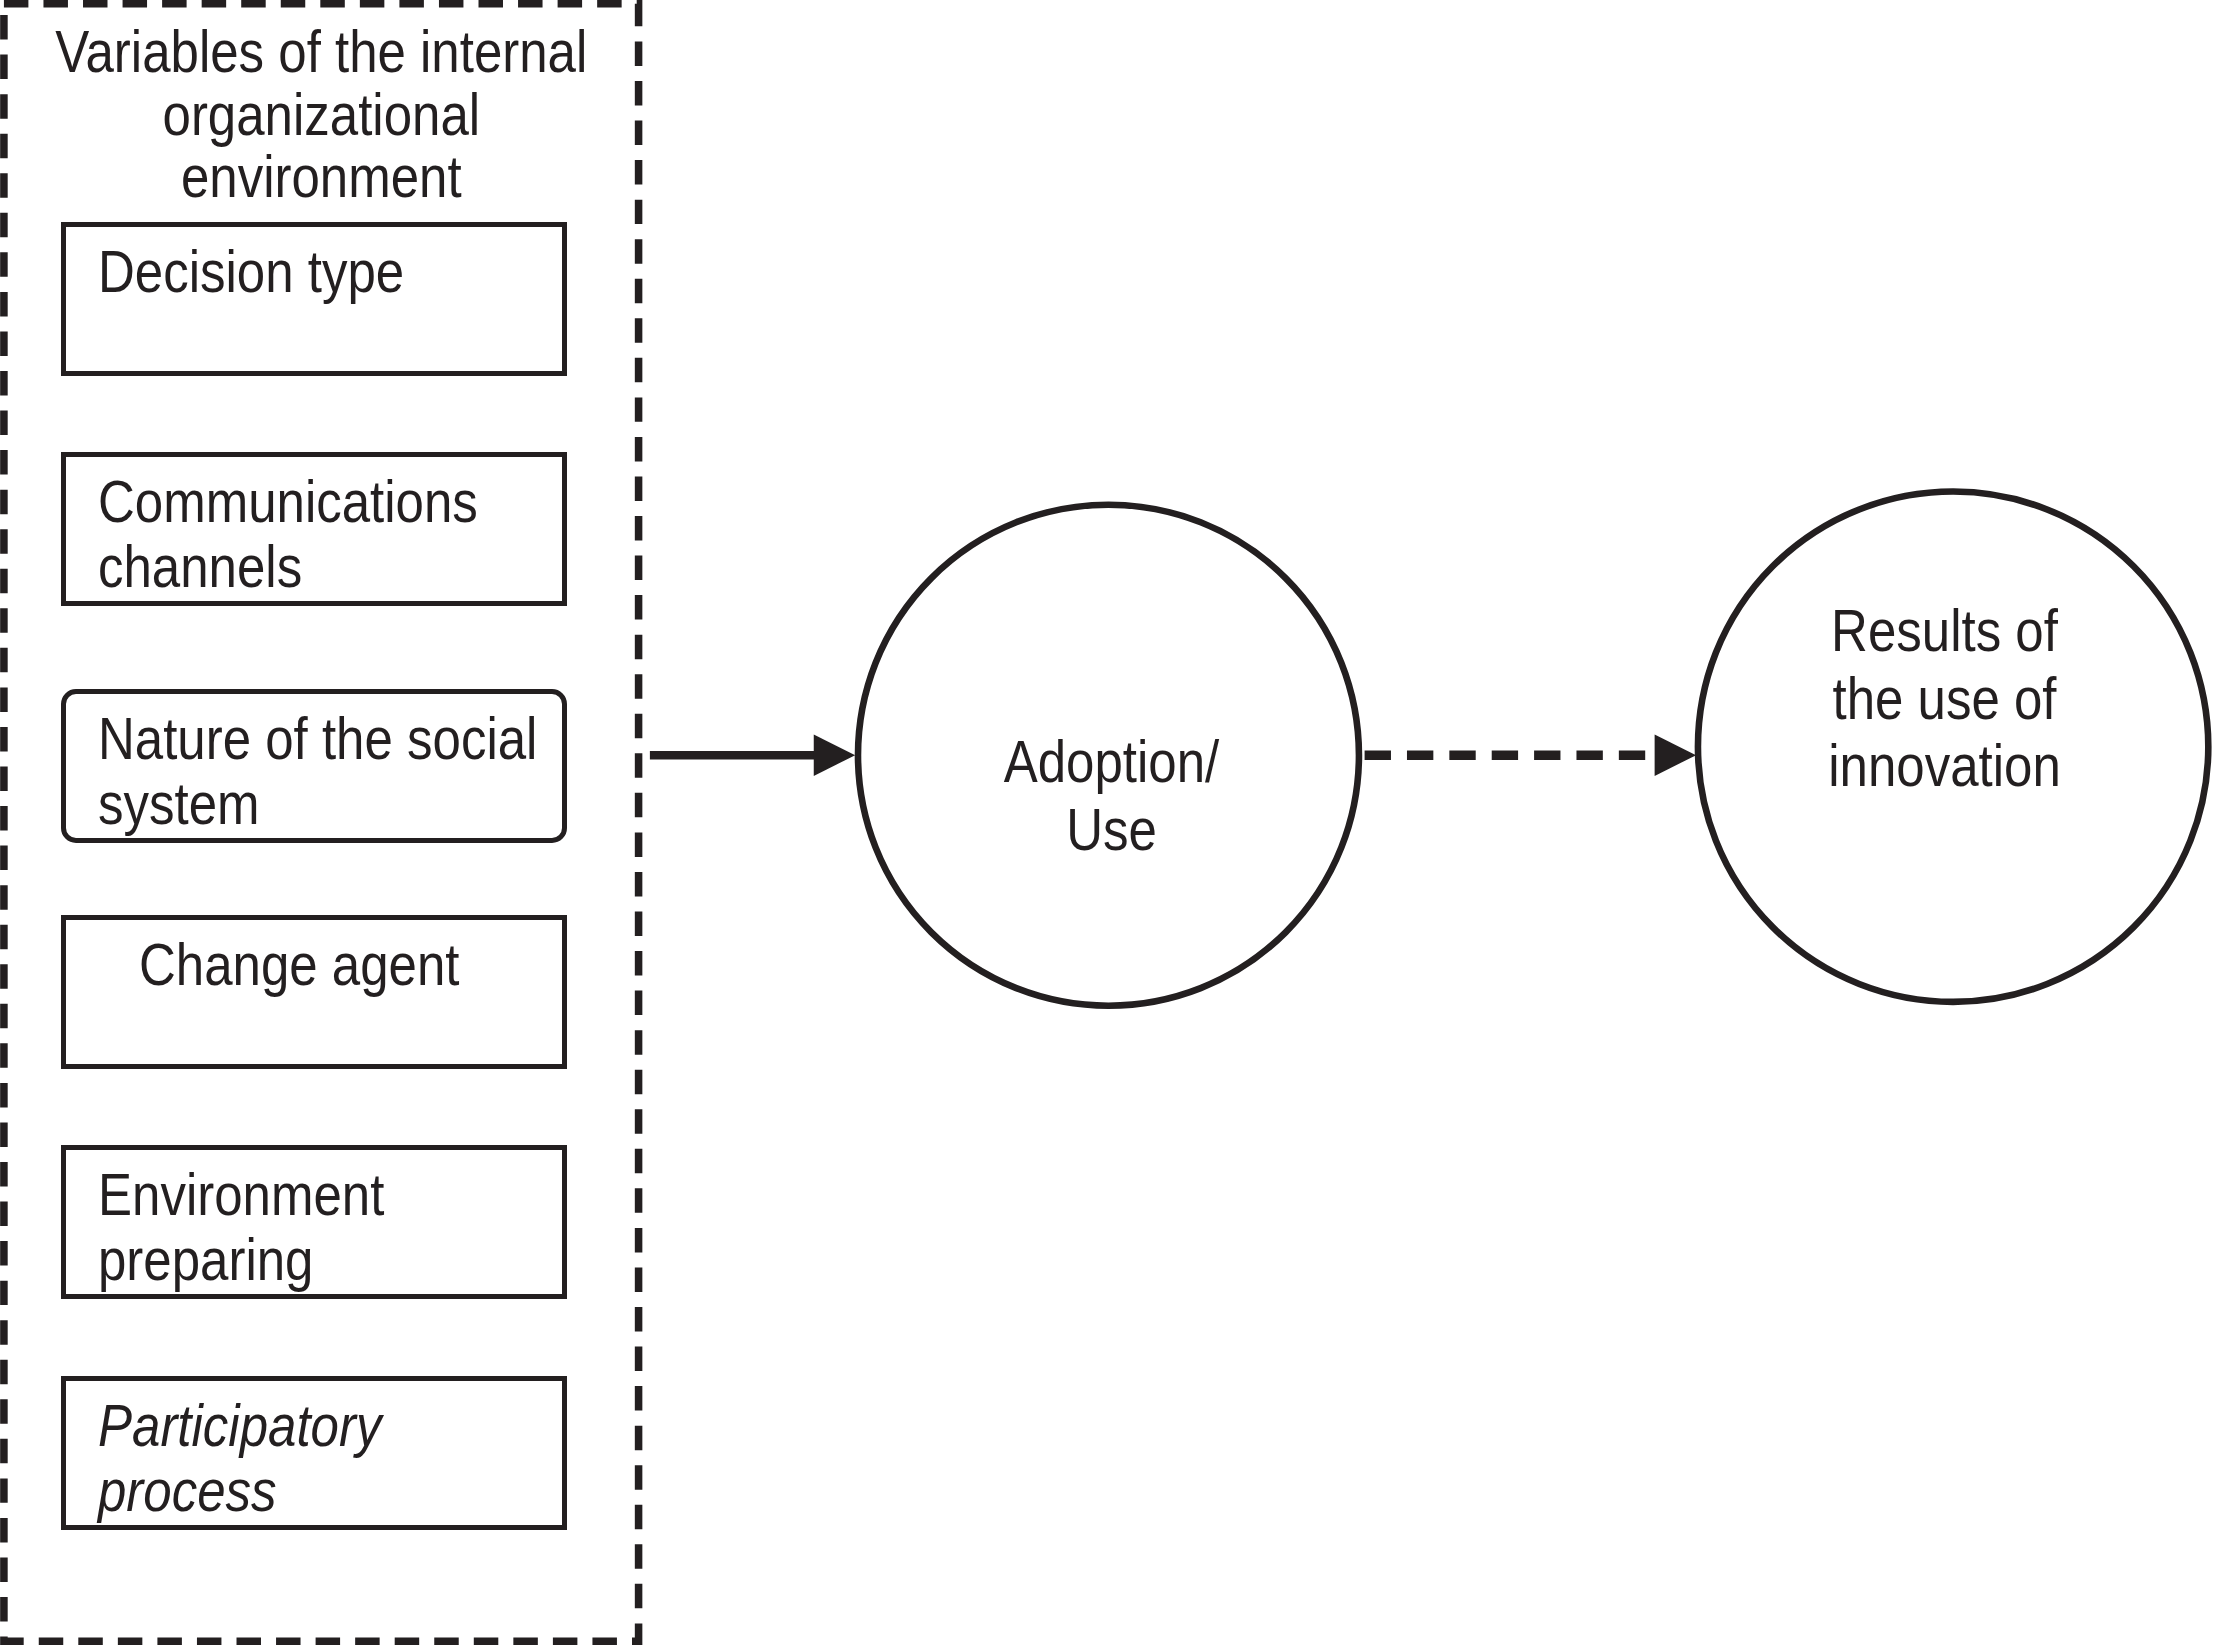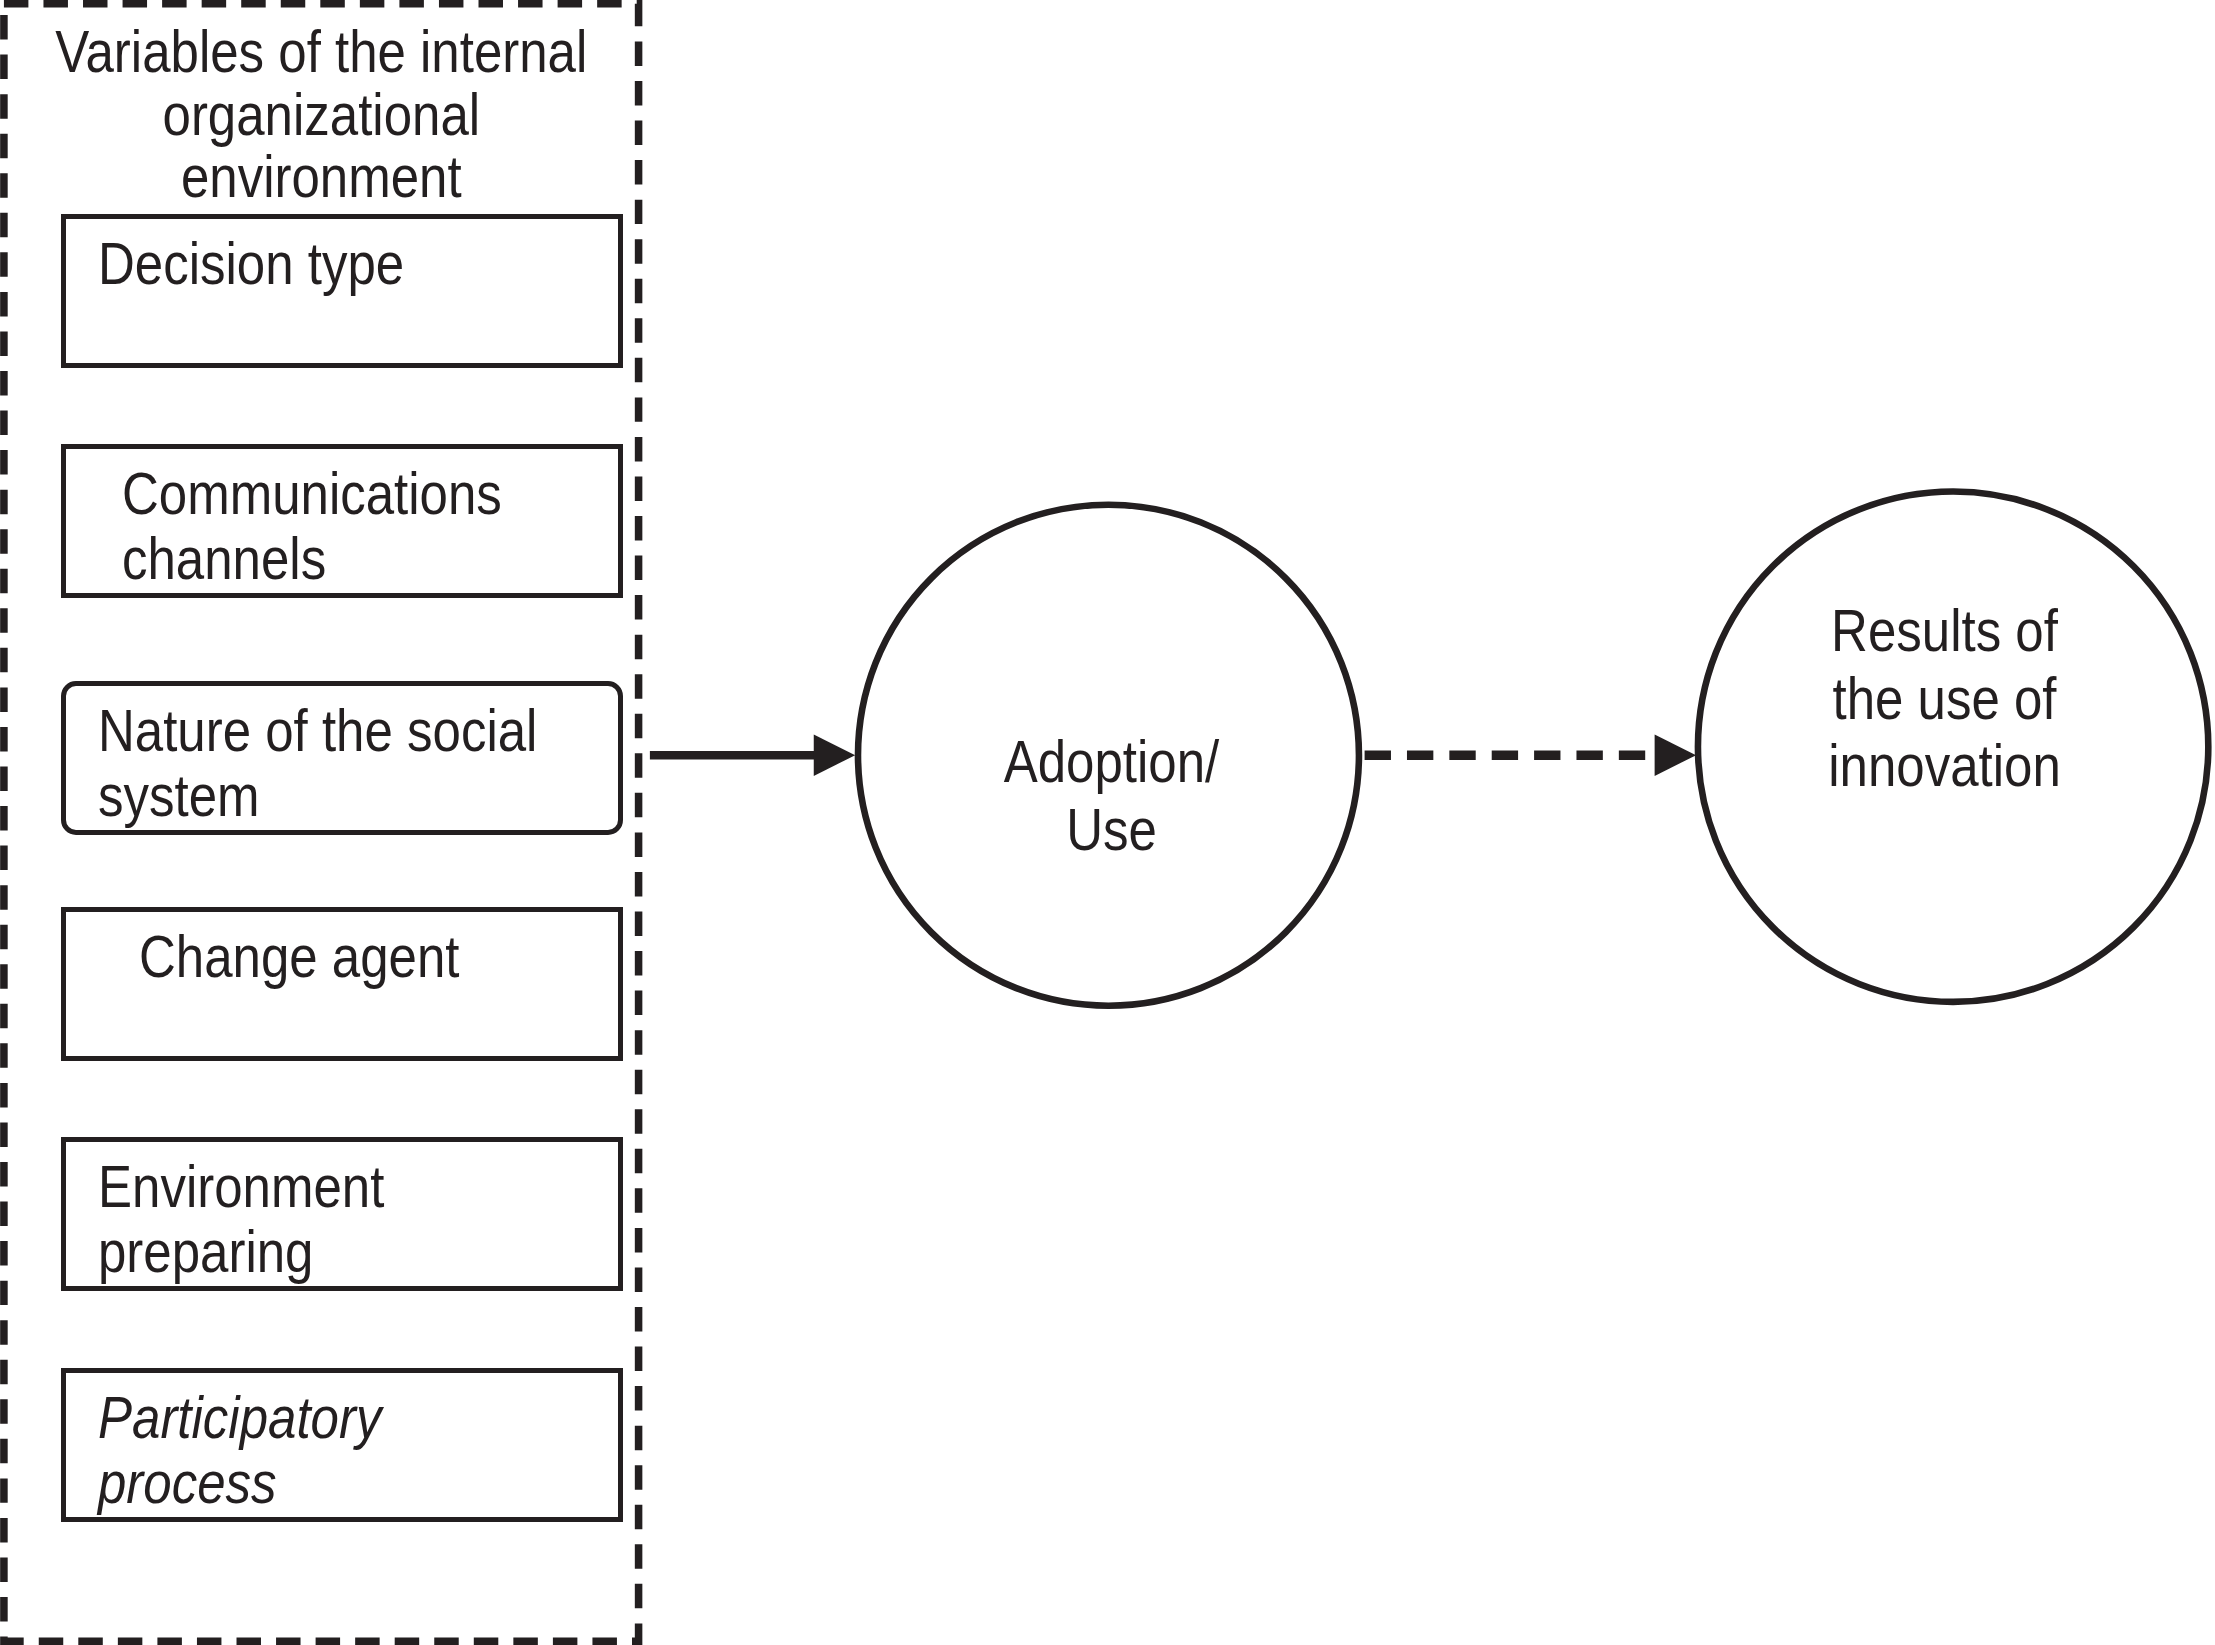--- a/index.html
+++ b/index.html
@@ -11,33 +11,33 @@
   }
   svg.layer { position:absolute; left:0; top:0; display:block; }
   svg.layer * { vector-effect:none; }
   
   .txt { transform:scaleY(1.16); transform-origin:0 0; }
   .panel-title {
     position:absolute; left:3.8px; top:21px; width:635px;
     text-align:center; font-size:51px; line-height:54px; white-space:nowrap;
   }
   .box {
-    position:absolute; left:61px; width:562px; height:154px;
-    border:5.6px solid var(--ink); box-sizing:border-box; background:var(--background);
+    position:absolute; left:61px; width:506px; height:154px;
+    border:5.6px solid var(--ink); box-sizing:border-box; background:var(--background);margin-top:8px;
   }
   .box .txt {
     padding:11.3px 3.8px 0 32px; font-size:51px; line-height:56px; white-space:nowrap;
   }
   .node-label {
     position:absolute; width:471px; text-align:center;
     font-size:51px; line-height:58px; white-space:nowrap;
   }
   .node-label.adoption { left:876px; top:729px; }
   .node-label.results  { left:1709px; top:598px; }
-  .b1 { top:214px; } .b2 { top:444px;padding-left:24px; } .b3 { top:681px;border-radius:15px; }
+  .b1 { top:214px; } .b2 { top:444px; } .b3 { top:681px;border-radius:15px; }
   .b4 { top:907px;padding-left:41px; } .b5 { top:1137px; } .b6 { top:1368px;font-style:italic; }
 </style>
 </head>
 <body>
 
 <div class="canvas">
 
   <svg class="layer" width="2216" height="1646" viewBox="0 0 2353 1748">
 
     <rect x="4" y="4" width="674" height="1739" fill="none" stroke="#231f20" stroke-width="8" stroke-dasharray="26 16"></rect>

